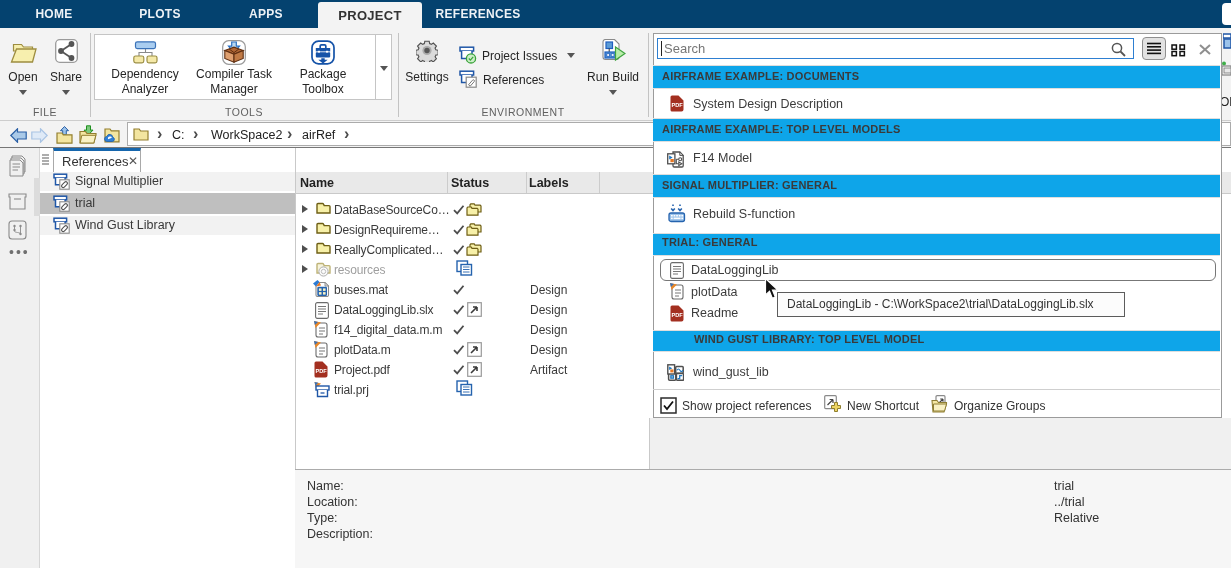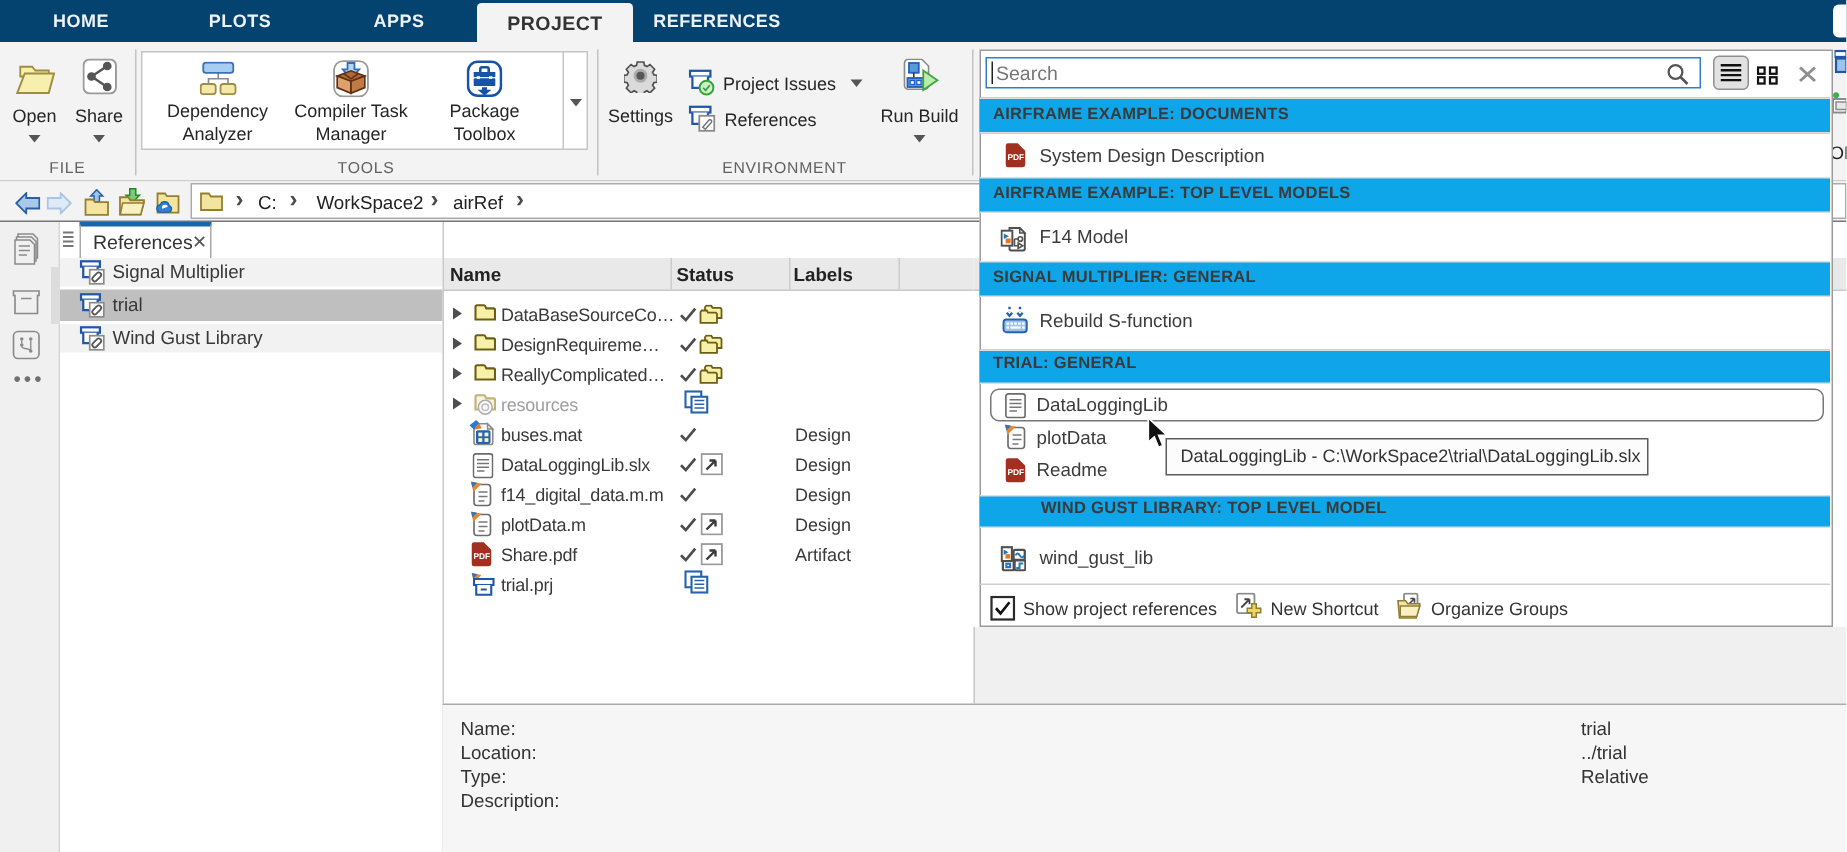--- a/index.html
+++ b/index.html
@@ -56,21 +56,21 @@
   #detail{left:295px;top:469px;width:936px;height:99px;background:#f6f6f6;
     border-top:1px solid #ababab;box-sizing:border-box;}
   .dtxt{position:absolute;font-size:12.5px;color:#333;}
   
   #panel{left:653px;top:33px;width:569px;height:385px;background:#fff;
     border:1px solid #9b9b9b;box-sizing:border-box;}
   .pband{position:absolute;left:0;width:567px;height:24px;background:#0ea5e9;
     border-top:1px solid #dedede;border-bottom:1px solid #dedede;box-sizing:border-box;}
   .pbandtxt{position:absolute;left:9px;top:4px;font-size:11px;font-weight:700;color:#3a3a3a;letter-spacing:.2px;}
   .pitem{position:absolute;left:40px;font-size:12.5px;color:#3c3c3c;}
-  #tooltip{position:absolute;left:124px;top:259px;width:322px;height:25px;background:#fcfcfc;
+  #tooltip{position:absolute;left:124px;top:259px;width:348px;height:25px;background:#fcfcfc;
     border:1px solid #5c5c5c;box-sizing:border-box;font-size:12px;color:#333;line-height:23px;white-space:nowrap;}
 </style>
 </head>
 <body>
 <div id="page">
 
   <div class="ab" id="tabbar"></div>
   <div class="ttab" style="left:14px;width:80px;">HOME</div>
   <div class="ttab" style="left:120px;width:80px;">PLOTS</div>
   <div class="ttab" style="left:226px;width:80px;">APPS</div>
@@ -473,21 +473,21 @@
       </svg>
       <svg class="ab" style="left:171px;top:2px;" width="15" height="15" viewBox="0 0 15 15">
         <use href="#shortcut"></use>
       </svg>
       <span class="flabel">Design</span>
     </div>
   <div class="frow" style="top:360px;">
       <svg class="ab" style="left:18px;top:1px;" width="14" height="17" viewBox="0 0 14 17">
         <use href="#pdfico"></use>
       </svg>
-      <span class="ftxt">Share.pdf</span>
+      <span class="ftxt">Project.pdf</span>
       <svg class="ab" style="left:157px;top:5px;" width="12" height="10" viewBox="0 0 12 10">
         <use href="#check"></use>
       </svg>
       <svg class="ab" style="left:171px;top:2px;" width="15" height="15" viewBox="0 0 15 15">
         <use href="#shortcut"></use>
       </svg>
       <span class="flabel">Artifact</span>
     </div>
   <div class="frow" style="top:380px;">
       <svg class="ab" style="left:17px;top:2px;" width="17" height="16" viewBox="0 0 17 16">

